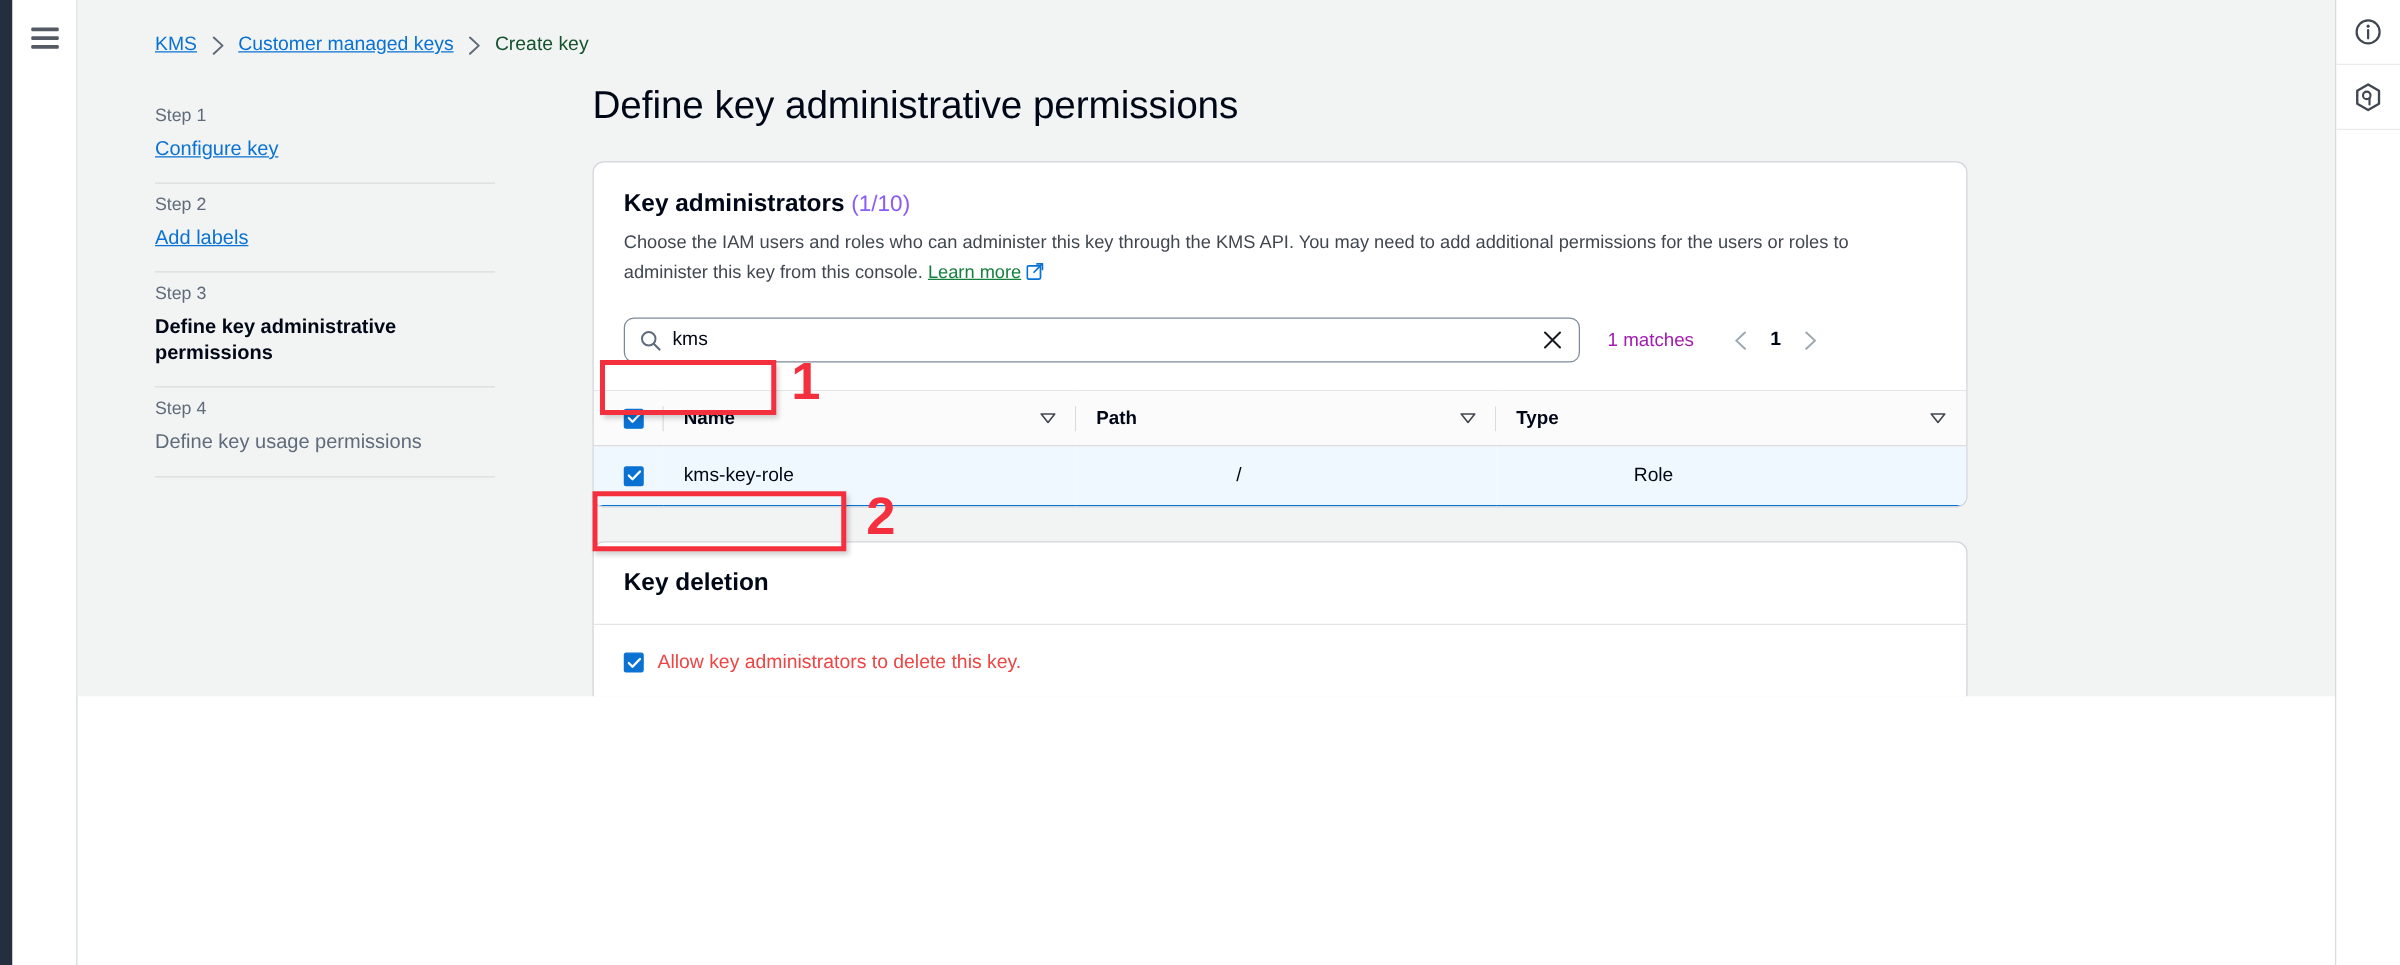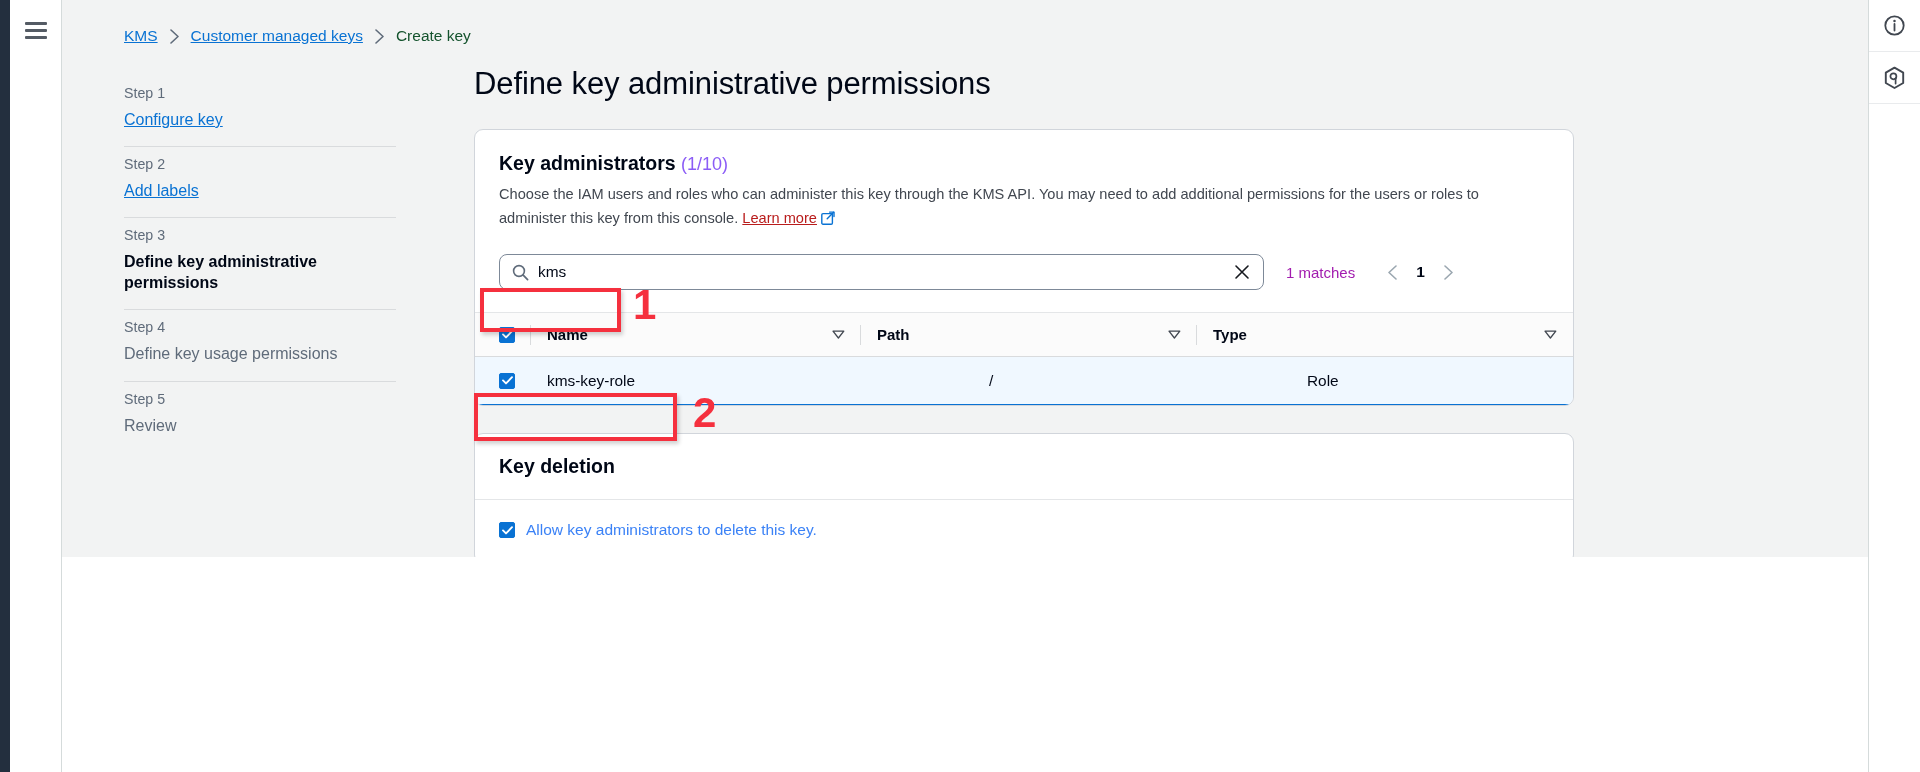--- a/index.html
+++ b/index.html
@@ -129,21 +129,21 @@
     font-size: 18px;
   }
   .card-desc {
     font-size: 14.6px;
     color: #414750;
     line-height: 1.62;
     margin-top: 8px;
     max-width: 1042px;
   }
   .ext-link {
-    color: #b91c1c;
+    color: #15803d;
     text-decoration: underline;
     cursor: pointer;
     white-space: nowrap;
   }
   .ext-icon { display: inline-block; vertical-align: -2px; margin-left: 4px; }
 
   
   .search-row {
     display: flex; align-items: center;
     padding: 22px 24px 22px 24px;
@@ -236,21 +236,21 @@
   .cb svg { display: block; }
 
   
   .kd-head {
     padding: 21px 24px 21px 24px;
     border-bottom: 1px solid #e4e6e8;
   }
   .kd-title { font-size: 19.5px; font-weight: bold; color: #000716; }
   .kd-body { padding: 21px 24px 24px 24px; }
   .kd-check { display: flex; align-items: center; gap: 11px; }
-  .kd-check-label { font-size: 15.5px; color: #3b82f6; }
+  .kd-check-label { font-size: 15.5px; color: #ef4444; }
 
   
   .footer {
     display: flex; align-items: center; justify-content: center;
     margin-top: 32px;
     gap: 16px;
     padding-right: 0;
   }
   .btn {
     font-family: "Liberation Sans", sans-serif;
@@ -361,24 +361,20 @@
       <div class="step-block divider">
         <div class="step-num">Step 3</div>
         <div class="step-label active">Define key administrative permissions</div>
       </div>
 
       <div class="step-block divider">
         <div class="step-num">Step 4</div>
         <div class="step-label future">Define key usage permissions</div>
       </div>
 
-      <div class="step-block">
-        <div class="step-num">Step 5</div>
-        <div class="step-label future">Review</div>
-      </div>
 
     </div>
 
     <div class="content">
 
       <h1 class="page-title">Define key administrative permissions</h1>
 
       <div class="card">
         <div class="card-pad">
           <div class="card-title">

